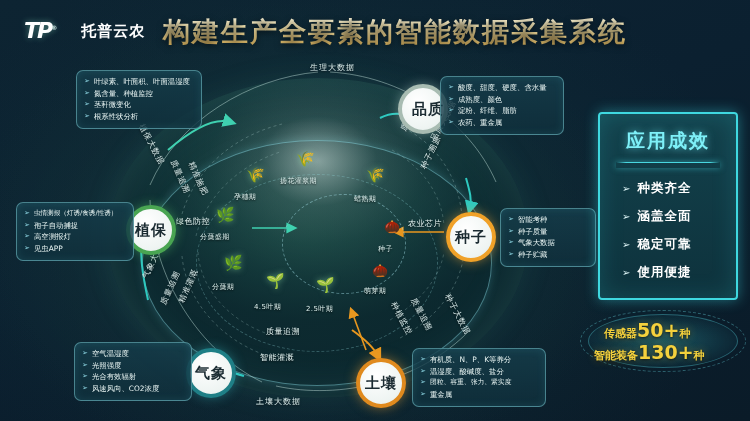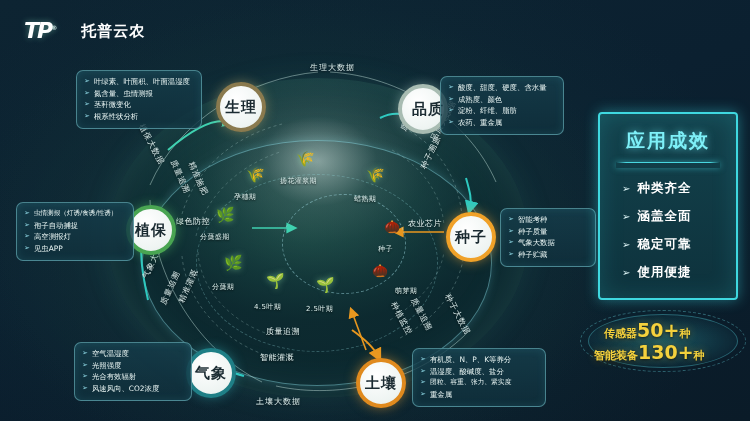--- a/index.html
+++ b/index.html
@@ -183,20 +183,21 @@
 </style>
 </head>
 <body>
 
 <div id="stage">
 
   <div class="logo-wrap">
     <span class="logo-mark"><span>TP</span><span class="logo-reg">®</span></span>
     <span class="logo-text">托普云农</span>
   </div>
+  <div class="main-title">构建生产全要素的智能数据采集系统</div>
 
   <div class="globe"></div>
   <div class="ring-outer"></div>
   <div class="ring-inner-dash"></div>
 
   <svg class="overlay" viewBox="0 0 750 421">
     <defs>
       <marker id="ah-green" markerWidth="7" markerHeight="7" refX="3.5" refY="3.5" orient="auto">
         <path d="M0,0 L7,3.5 L0,7 Z" fill="#3fd1b0"></path>
       </marker>
@@ -248,21 +249,21 @@
   <span class="plant-ico" style="left:224px;top:256px;">🌿</span>
   <span class="stage-label" style="left:212px;top:282px;">分蘖期</span>
 
   <span class="plant-ico" style="left:266px;top:274px;">🌱</span>
   <span class="stage-label" style="left:254px;top:302px;">4.5叶期</span>
 
   <span class="plant-ico" style="left:316px;top:278px;">🌱</span>
   <span class="stage-label" style="left:306px;top:304px;">2.5叶期</span>
 
   <span class="seed-ico" style="left:372px;top:264px;">🌰</span>
-  <span class="stage-label" style="left:364px;top:286px;margin-left:31px;">萌芽期</span>
+  <span class="stage-label" style="left:364px;top:286px;">萌芽期</span>
 
   <span class="seed-ico" style="left:384px;top:220px;">🌰</span>
   <span class="stage-label" style="left:378px;top:244px;">种子</span>
 
   <span class="plant-ico" style="left:366px;top:168px;">🌾</span>
   <span class="stage-label" style="left:354px;top:194px;">蜡熟期</span>
 
   <div class="arc-label" style="left:310px;top:62px;">生理大数据</div>
   <div class="arc-label" style="left:256px;top:396px;">土壤大数据</div>
   <div class="arc-label" style="left:146px;top:122px;transform:rotate(62deg);transform-origin:left top;">植保大数据</div>
@@ -277,23 +278,20 @@
   <div class="arc-label" style="left:158px;top:302px;transform:rotate(-66deg);transform-origin:left top;">质量追溯</div>
   <div class="arc-label" style="left:176px;top:300px;transform:rotate(-66deg);transform-origin:left top;">精准灌溉</div>
   <div class="arc-label" style="left:418px;top:296px;transform:rotate(62deg);transform-origin:left top;">质量追溯</div>
   <div class="arc-label" style="left:398px;top:300px;transform:rotate(62deg);transform-origin:left top;">种植监控</div>
 
   <div class="spoke-label" style="left:176px;top:216px;">绿色防控</div>
   <div class="spoke-label" style="left:408px;top:218px;">农业芯片</div>
   <div class="spoke-label" style="left:266px;top:326px;">质量追溯</div>
   <div class="spoke-label" style="left:260px;top:352px;">智能灌溉</div>
 
-  <div class="node physio">
-      <span>生理</span>
-    </div>
   <div class="node quality">
       <span>品质</span>
     </div>
   <div class="node plant">
       <span>植保</span>
     </div>
   <div class="node seed">
       <span>种子</span>
     </div>
   <div class="node weather">
@@ -304,21 +302,21 @@
     </div>
 
   <div class="infobox" id="box-physio">
     <ul>
       <li>
           <span class="bullet">➢</span>
           <span>叶绿素、叶面积、叶面温湿度</span>
         </li>
       <li>
           <span class="bullet">➢</span>
-          <span>氮含量、虫情测报</span>
+          <span>氮含量、种植监控</span>
         </li>
       <li>
           <span class="bullet">➢</span>
           <span>茎秆微变化</span>
         </li>
       <li>
           <span class="bullet">➢</span>
           <span>根系性状分析</span>
         </li>
     </ul>

